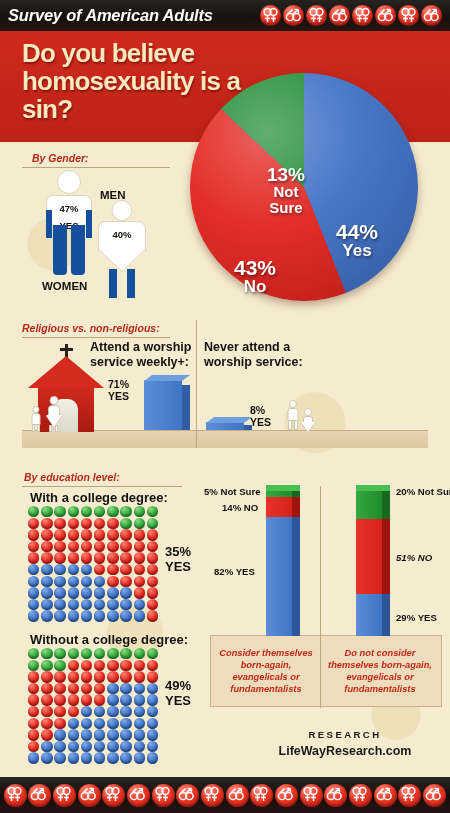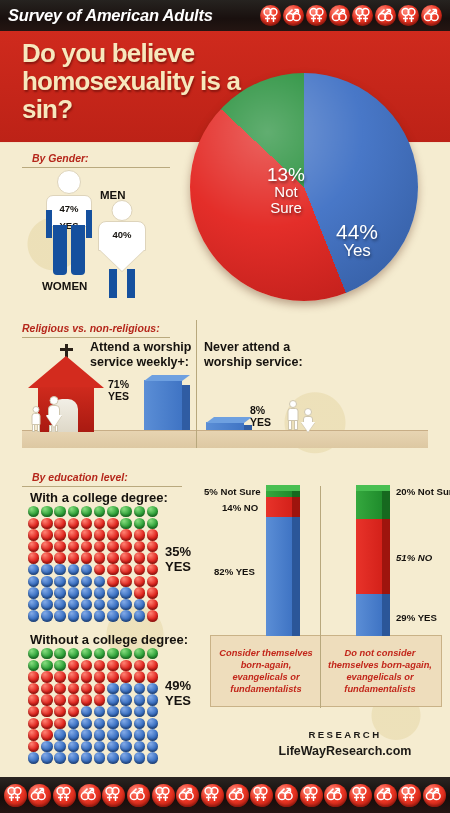--- a/index.html
+++ b/index.html
@@ -69,21 +69,21 @@
       from 0deg,
       #3d6fc4 0deg 158.4deg,
       #e2211c 158.4deg 313.2deg,
       #1d8b33 313.2deg 360deg);
     box-shadow: 0 4px 9px rgba(80,30,10,.35);
   }
   .pie-shine {
     position: absolute; left: 0; top: 0; width: 228px; height: 228px; border-radius: 50%;
     background: radial-gradient(circle at 34% 26%, rgba(255,255,255,.30) 0%, rgba(255,255,255,.06) 42%, rgba(0,0,0,.20) 100%);
   }
-  .slice-label { position: absolute; color: #fff; text-align: center; text-shadow: 1px 2px 3px rgba(0,0,0,.45); font-weight: normal; }
+  .slice-label { position: absolute; color: #fff; text-align: center; text-shadow: 1px 2px 3px rgba(0,0,0,.45); font-weight: bold; }
   .lbl-yes  { left: 128px; top: 148px; width: 78px; }
   .lbl-no   { left: 28px;  top: 184px; width: 74px; }
   .lbl-ns   { left: 60px;  top: 92px;  width: 72px; }
   .pct { font-size: 21px; line-height: 1.02; display: block; }
   .pct-sm { font-size: 19px; }
   .wd { font-size: 17px; line-height: 1.05; display: block; }
   .wd-sm { font-size: 15px; }
 
   
   .sec-head {
@@ -292,20 +292,24 @@
   </div>
   <div class="bannerfade"></div>
 
   <div class="pie-wrap">
     <div class="pie"></div>
     <div class="pie-shine"></div>
     <div class="slice-label lbl-yes">
       <span class="pct">44%</span>
       <span class="wd">Yes</span>
     </div>
+    <div class="slice-label lbl-no">
+      <span class="pct">43%</span>
+      <span class="wd">No</span>
+    </div>
     <div class="slice-label lbl-ns">
       <span class="pct pct-sm">13%</span>
       <span class="wd wd-sm">Not<br>Sure</span>
     </div>
   </div>
 
   <div class="sec-head" style="left:32px; top:152px;">By Gender:</div>
   <div class="sec-rule" style="left:22px; top:167px; width:148px;"></div>
 
   <div class="gender">
@@ -403,21 +407,21 @@
       <div style="position:absolute; left:2px; top:20px; width:4px; height:10px; background:#fff; border:1.2px solid #cfc6ae;"></div>
       <div style="position:absolute; left:8px; top:20px; width:4px; height:10px; background:#fff; border:1.2px solid #cfc6ae;"></div>
     </div>
     <div class="picto" style="left:300px; top:90px; width:16px; height:24px;">
       <div class="p-head" style="width:8px;height:8px;"></div>
       <div class="p-body" style="top:8px; width:10px; height:8px; border-radius:3px 3px 0 0;"></div>
       <div style="position:absolute; left:50%; transform:translateX(-50%); top:14px; width:0; height:0; border-left:7px solid transparent; border-right:7px solid transparent; border-top:10px solid #fff; filter:drop-shadow(0 1px 0 #cfc6ae);"></div>
     </div>
   </div>
 
-  <div class="sec-head" style="left:32px; top:471px;">By education level:</div>
+  <div class="sec-head" style="left:24px; top:471px;">By education level:</div>
   <div class="sec-rule" style="left:22px; top:486px; width:160px;"></div>
 
   <div class="edu">
     <div class="edu-sub" style="left:30px; top:24px;">With a college degree:</div>
     <div class="grid" id="grid-with" style="left:28px; top:40px;">
         <span class="dot d-g">
           <i></i>
         </span>
         <span class="dot d-g">
           <i></i>

